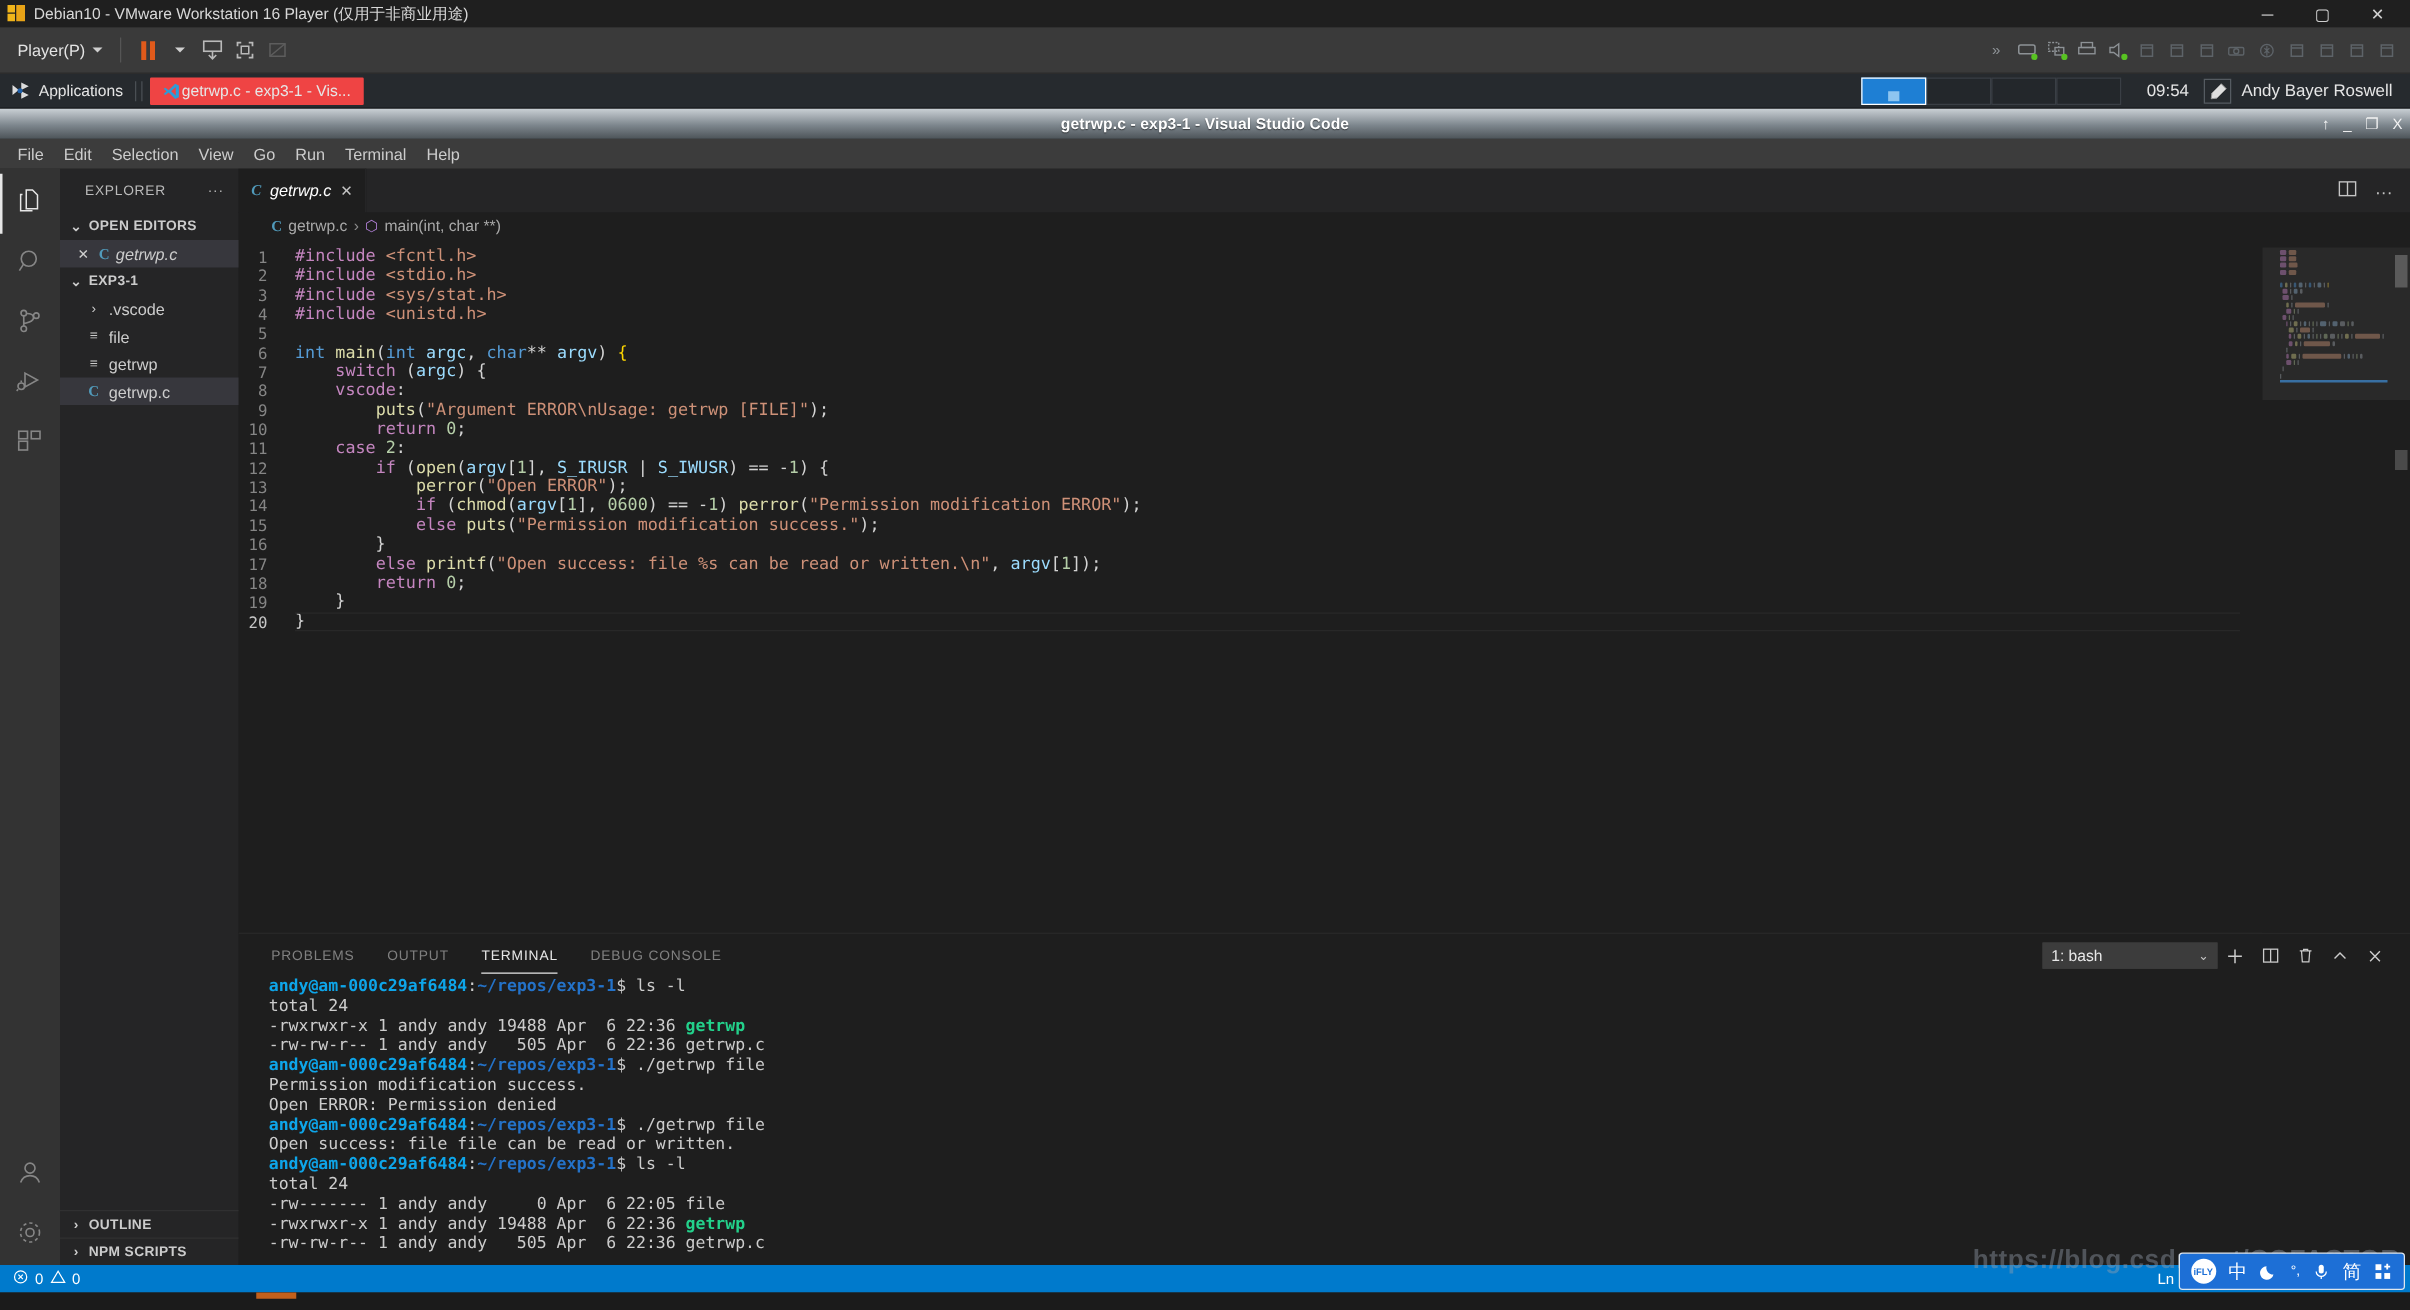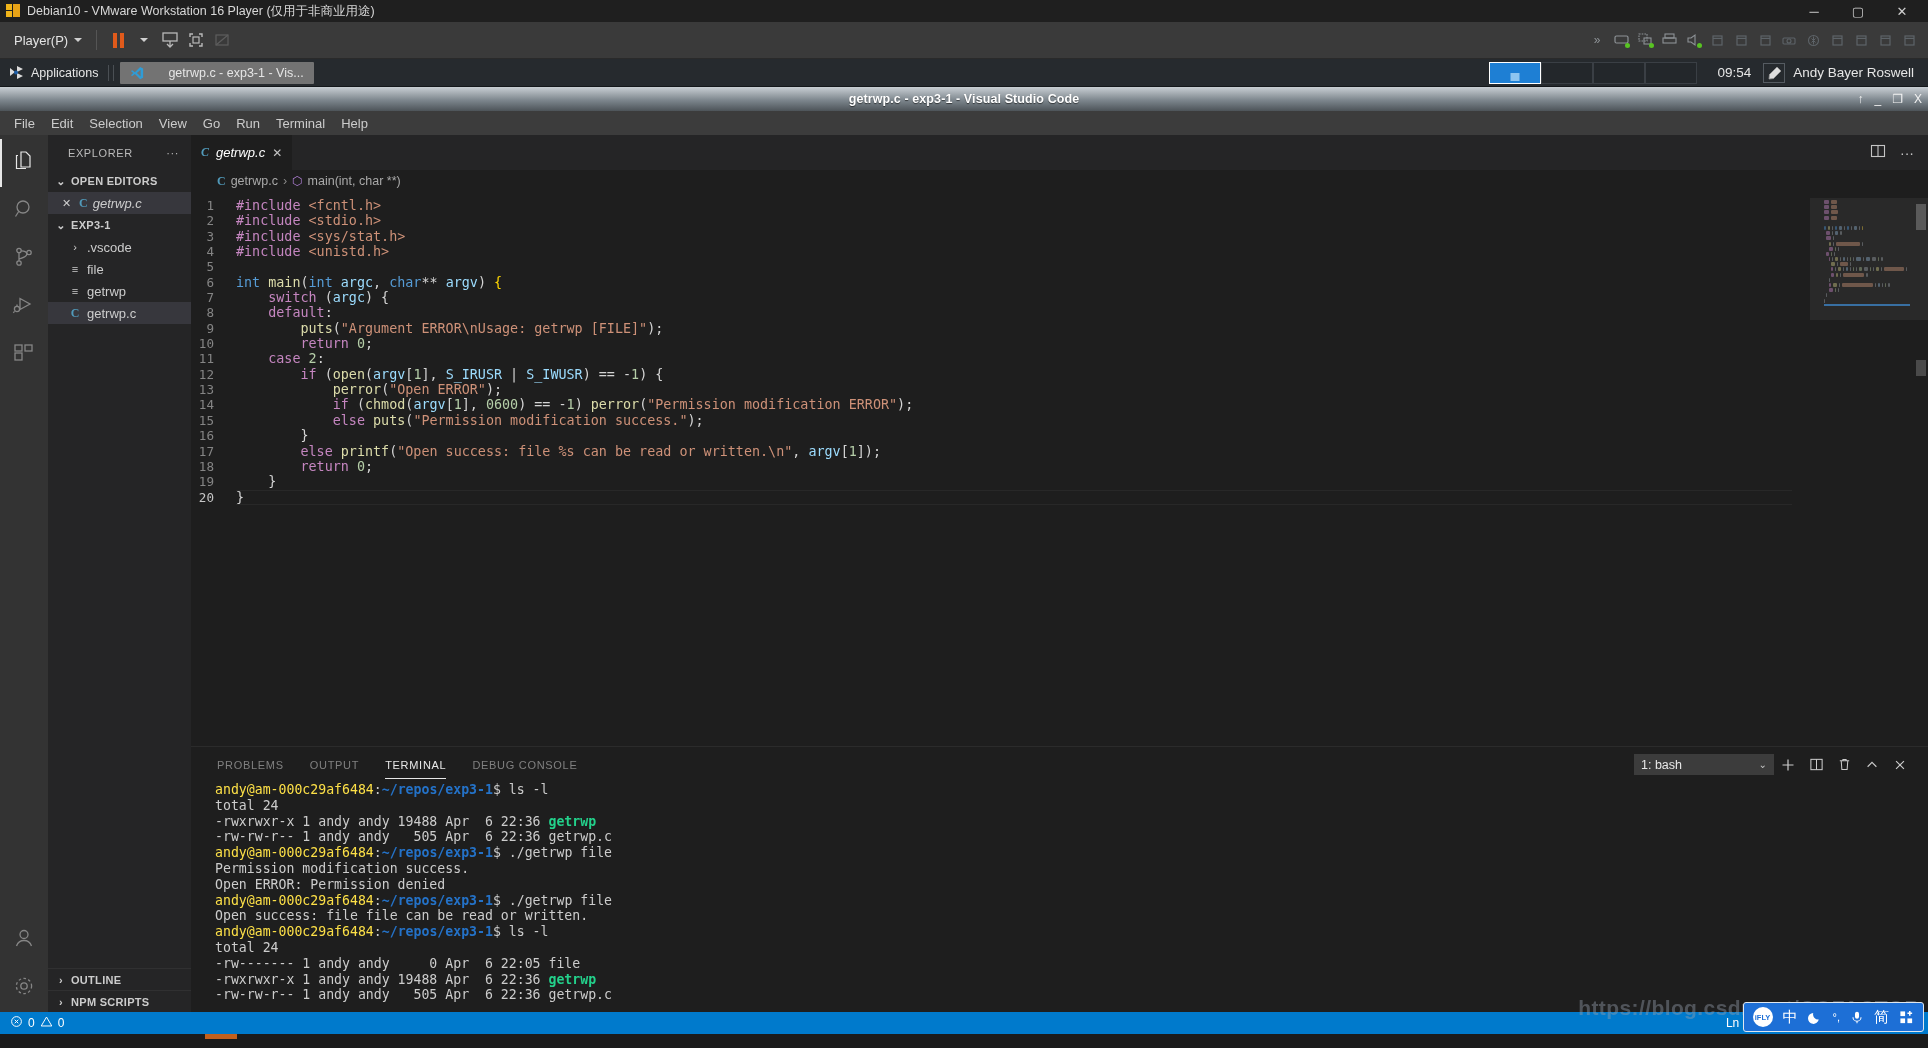--- a/index.html
+++ b/index.html
@@ -35,21 +35,21 @@
      color:#8d9296; font-size:12px; position:relative;}
   .dot-g{ position:absolute; right:2px; bottom:3px; width:5px;height:5px;border-radius:50%;
      background:#58c322; }
 
   
   .xfce-panel{ height:28px; background:#262a2e; display:flex; align-items:center;
       color:#e6e6e6; font-size:12.5px; flex:none; border-bottom:1px solid #14171a; }
   .xfce-apps{ display:flex; align-items:center; gap:6px; padding:0 8px; height:100%; }
   .mouse-ic{ width:17px;height:17px; position:relative; }
   .panel-sep{ width:1px;height:16px;background:#4a4f54; margin:0 2px; }
-  .winbutton{ display:flex;align-items:center;gap:24px; background:#737373; height:22px;
+  .winbutton{ display:flex;align-items:center;gap:1px; background:#ef4444; height:22px;
       padding:0 10px; margin-left:4px; border-radius:1px; max-width:300px; }
   .vscode-mark{ width:14px;height:14px; }
   .panel-right{ margin-left:auto; display:flex; align-items:center; height:100%; }
   .workspace-sw{ display:flex; height:22px; margin-right:8px; }
   .ws{ width:52px; height:22px; background:#23272b; border:1px solid #3a3f45; }
   .ws.active{ background:#1e7fd4; border-color:#fff; position:relative; }
   .ws.active:after{ content:""; position:absolute; left:50%; bottom:2px; transform:translateX(-50%);
       width:9px;height:8px;background:#8ec5f0; }
   .panel-time{ font-size:13.5px; padding:0 12px; }
   .panel-user{ padding-right:14px; font-size:13.5px; }
@@ -141,21 +141,21 @@
   .panel-actions{ margin-left:auto; display:flex; align-items:center; gap:0; padding-right:14px; }
   .term-select{ width:140px; height:21px; background:#3c3c3c; border:1px solid #3c3c3c;
       color:#e7e7e7; font-size:12.5px; display:flex; align-items:center; padding:0 6px; }
   .term-select .cv{ margin-left:auto; font-size:10px; color:#c5c5c5; }
   .pa-ic{ width:28px;height:28px; display:flex; align-items:center; justify-content:center;
       color:#cccccc; font-size:15px; }
 
   .terminal{ flex:1; padding:0 0 0 24px; overflow:hidden;
       font-family:"DejaVu Sans Mono","Liberation Mono",monospace; font-size:13.2px; line-height:15.8px; }
   .t-line{ white-space:pre; color:#cccccc; height:15.8px; }
-  .t-user{ color:#fde047; font-weight:normal; }
+  .t-user{ color:#0ea5e9; font-weight:bold; }
   .t-path{ color:#2472c8; font-weight:bold;text-align:center; }
   .t-green{ color:#23d18b; font-weight:bold; }
 
   
   .statusbar{ height:22px; background:#007acc; display:flex; align-items:center;
       color:#ffffff; font-size:12px; flex:none; }
   .sb-left{ display:flex; align-items:center; gap:5px; padding-left:10px; }
   .sb-right{ margin-left:auto; display:flex; align-items:center; gap:18px; padding-right:8px; }
 
   
@@ -501,21 +501,21 @@
 
         <div class="editor-area">
           <div class="code-wrap" id="code-wrap">
               <div class="code-line"><span class="ln">1</span><span class="code-txt"><span class="mac">#include </span><span class="inc">&lt;fcntl.h&gt;</span></span></div>
               <div class="code-line"><span class="ln">2</span><span class="code-txt"><span class="mac">#include </span><span class="inc">&lt;stdio.h&gt;</span></span></div>
               <div class="code-line"><span class="ln">3</span><span class="code-txt"><span class="mac">#include </span><span class="inc">&lt;sys/stat.h&gt;</span></span></div>
               <div class="code-line"><span class="ln">4</span><span class="code-txt"><span class="mac">#include </span><span class="inc">&lt;unistd.h&gt;</span></span></div>
               <div class="code-line"><span class="ln">5</span><span class="code-txt"></span></div>
               <div class="code-line"><span class="ln">6</span><span class="code-txt"><span class="kw2">int </span><span class="fn">main</span><span class="op">(</span><span class="kw2">int </span><span class="var">argc</span><span class="op">, </span><span class="kw2">char</span><span class="op">** </span><span class="var">argv</span><span class="op">) </span><span class="pl">{</span></span></div>
               <div class="code-line"><span class="ln">7</span><span class="code-txt"><span class="op">    </span><span class="kw">switch </span><span class="op">(</span><span class="var">argc</span><span class="op">) {</span></span></div>
-              <div class="code-line"><span class="ln">8</span><span class="code-txt"><span class="op">    </span><span class="kw">default</span><span class="op">:</span></span></div>
+              <div class="code-line"><span class="ln">8</span><span class="code-txt"><span class="op">    </span><span class="kw">vscode</span><span class="op">:</span></span></div>
               <div class="code-line"><span class="ln">9</span><span class="code-txt"><span class="op">        </span><span class="fn">puts</span><span class="op">(</span><span class="str">"Argument ERROR\nUsage: getrwp [FILE]"</span><span class="op">);</span></span></div>
               <div class="code-line"><span class="ln">10</span><span class="code-txt"><span class="op">        </span><span class="kw">return </span><span class="num">0</span><span class="op">;</span></span></div>
               <div class="code-line"><span class="ln">11</span><span class="code-txt"><span class="op">    </span><span class="kw">case </span><span class="num">2</span><span class="op">:</span></span></div>
               <div class="code-line"><span class="ln">12</span><span class="code-txt"><span class="op">        </span><span class="kw">if </span><span class="op">(</span><span class="fn">open</span><span class="op">(</span><span class="var">argv</span><span class="op">[</span><span class="num">1</span><span class="op">], </span><span class="var">S_IRUSR</span><span class="op"> | </span><span class="var">S_IWUSR</span><span class="op">) == -</span><span class="num">1</span><span class="op">) {</span></span></div>
               <div class="code-line"><span class="ln">13</span><span class="code-txt"><span class="op">            </span><span class="fn">perror</span><span class="op">(</span><span class="str">"Open ERROR"</span><span class="op">);</span></span></div>
               <div class="code-line"><span class="ln">14</span><span class="code-txt"><span class="op">            </span><span class="kw">if </span><span class="op">(</span><span class="fn">chmod</span><span class="op">(</span><span class="var">argv</span><span class="op">[</span><span class="num">1</span><span class="op">], </span><span class="num">0600</span><span class="op">) == -</span><span class="num">1</span><span class="op">) </span><span class="fn">perror</span><span class="op">(</span><span class="str">"Permission modification ERROR"</span><span class="op">);</span></span></div>
               <div class="code-line"><span class="ln">15</span><span class="code-txt"><span class="op">            </span><span class="kw">else </span><span class="fn">puts</span><span class="op">(</span><span class="str">"Permission modification success."</span><span class="op">);</span></span></div>
               <div class="code-line"><span class="ln">16</span><span class="code-txt"><span class="op">        }</span></span></div>
               <div class="code-line"><span class="ln">17</span><span class="code-txt"><span class="op">        </span><span class="kw">else </span><span class="fn">printf</span><span class="op">(</span><span class="str">"Open success: file %s can be read or written.\n"</span><span class="op">, </span><span class="var">argv</span><span class="op">[</span><span class="num">1</span><span class="op">]);</span></span></div>
               <div class="code-line"><span class="ln">18</span><span class="code-txt"><span class="op">        </span><span class="kw">return </span><span class="num">0</span><span class="op">;</span></span></div>

